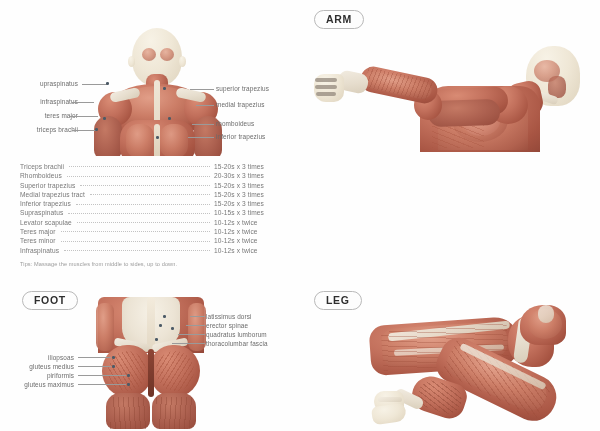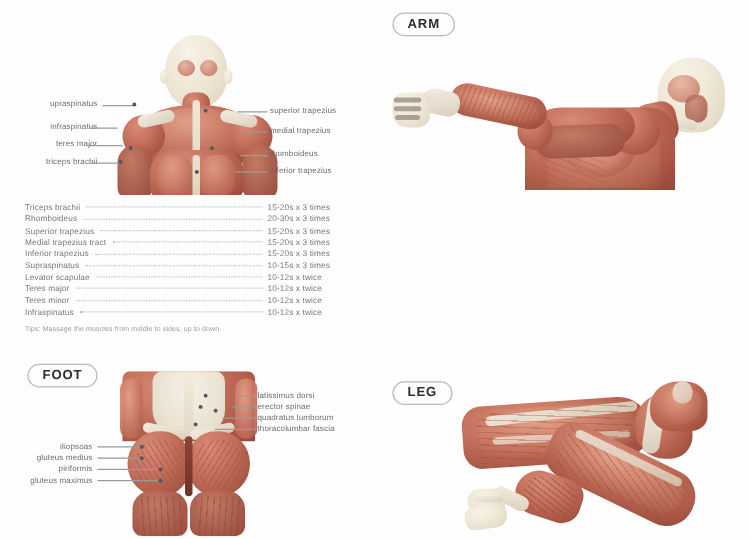--- a/index.html
+++ b/index.html
@@ -340,21 +340,21 @@
       <div class="sk" style="left:4px; top:46px; width:20px; height:4px; border-radius:2px; background:#8d8276; opacity:.7;"></div>
 
       <div class="sk" style="left:0px; top:16px; width:60px; height:60px; border-radius:50%; z-index:-1;
            background:radial-gradient(circle at 40% 35%,#6d3327 0%,#52241b 70%,#43190f 100%);"></div>
     </div>
 
   </div>
 
   <div class="panel" id="panel-leg">
 
-    <div class="badge" style="left:14px; top:6px;margin-top:14px;">LEG</div>
+    <div class="badge" style="left:14px; top:6px;">LEG</div>
 
     <div class="figure-area" style="left:60px; top:20px; width:230px; height:126px;">
 
       <div class="sk musc" style="left:10px; top:16px; width:150px; height:50px; border-radius:16px 26px 26px 16px; transform:rotate(-4deg);"></div>
       <div class="sk musc-l" style="left:22px; top:20px; width:126px; height:38px; border-radius:14px 22px 22px 14px; transform:rotate(-4deg); opacity:.9;"></div>
 
       <div class="sk tendon" style="left:28px; top:22px; width:122px; height:8px; border-radius:5px; transform:rotate(-6deg); opacity:.92;"></div>
       <div class="sk tendon" style="left:34px; top:42px; width:110px; height:6px; border-radius:4px; transform:rotate(-3deg); opacity:.7;"></div>
       <div class="sk" style="left:22px; top:22px; width:126px; height:40px; opacity:.35; transform:rotate(-4deg);
            background:repeating-linear-gradient(6deg,#9c4c39 0 1px,transparent 1px 5px);"></div>

